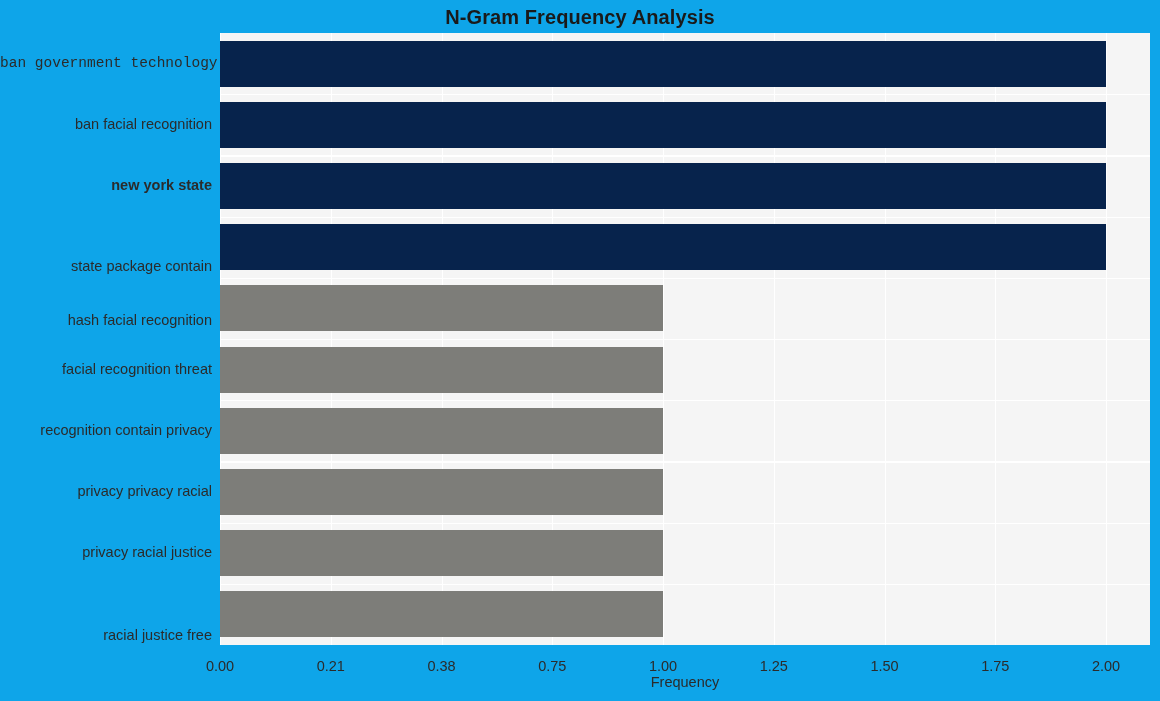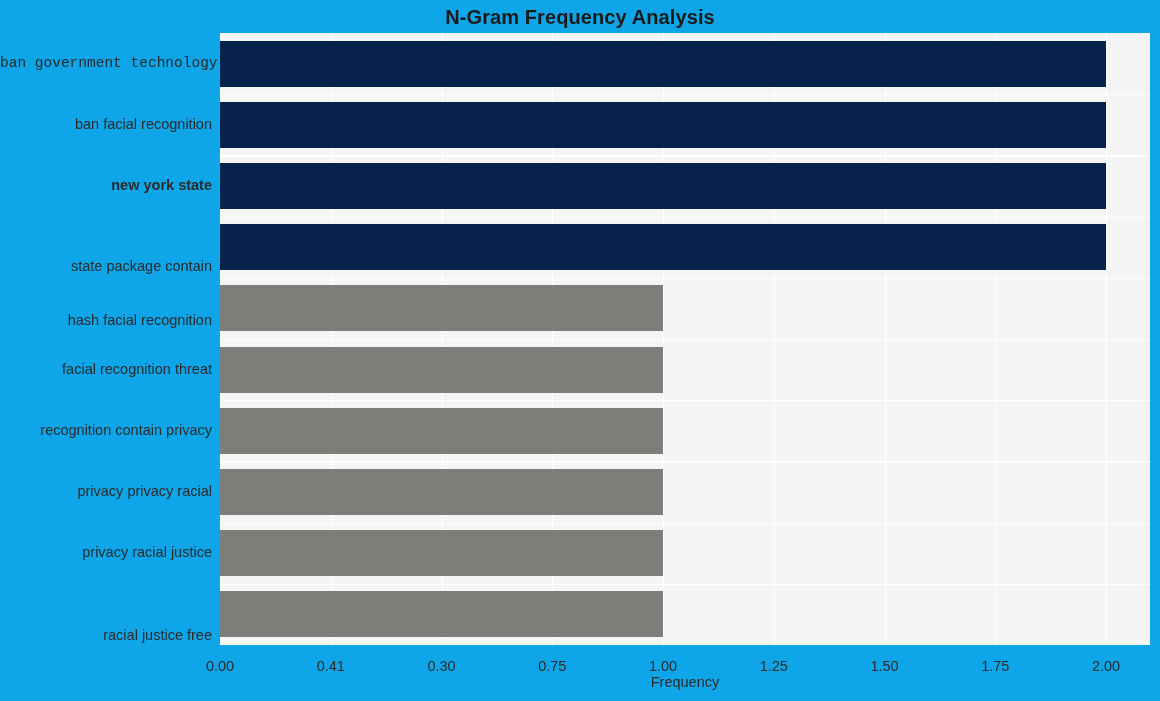--- a/index.html
+++ b/index.html
@@ -162,22 +162,22 @@
       <div class="ylabel" style="top: 280px; padding-left: 33px;">hash facial recognition</div>
       <div class="ylabel" style="top: 328.6px;">facial recognition threat</div>
       <div class="ylabel" style="top: 389.8px;">recognition contain privacy</div>
       <div class="ylabel" style="top: 451px;">privacy privacy racial</div>
       <div class="ylabel" style="top: 512.2px;">privacy racial justice</div>
       <div class="ylabel" style="top: 573.4px; margin-top: 22px;">racial justice free</div>
     </div>
 
   <div id="xtick-layer">
       <div class="xlabel" style="left: 0px;">0.00</div>
-      <div class="xlabel" style="left: 110.75px;">0.41</div>
-      <div class="xlabel" style="left: 221.5px;">0.30</div>
+      <div class="xlabel" style="left: 110.75px;">0.21</div>
+      <div class="xlabel" style="left: 221.5px;">0.38</div>
       <div class="xlabel" style="left: 332.25px;">0.75</div>
       <div class="xlabel" style="left: 443px;">1.00</div>
       <div class="xlabel" style="left: 553.75px;">1.25</div>
       <div class="xlabel" style="left: 664.5px;">1.50</div>
       <div class="xlabel" style="left: 775.25px;">1.75</div>
       <div class="xlabel" style="left: 886px;">2.00</div>
     </div>
 
   <div id="xaxis-title">Frequency</div>
 

